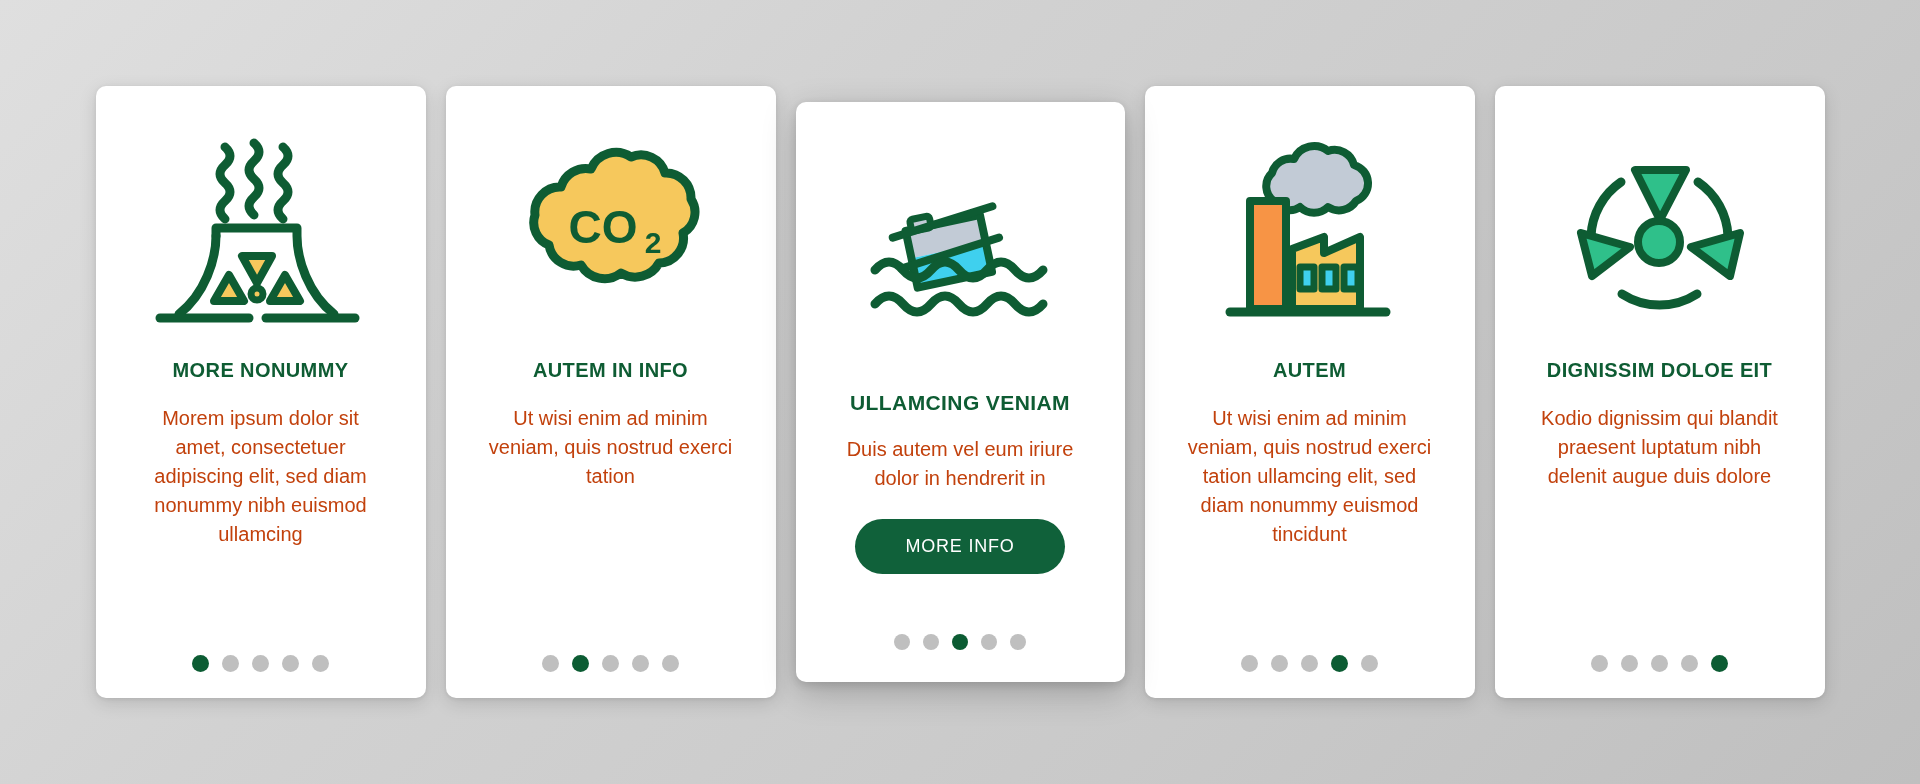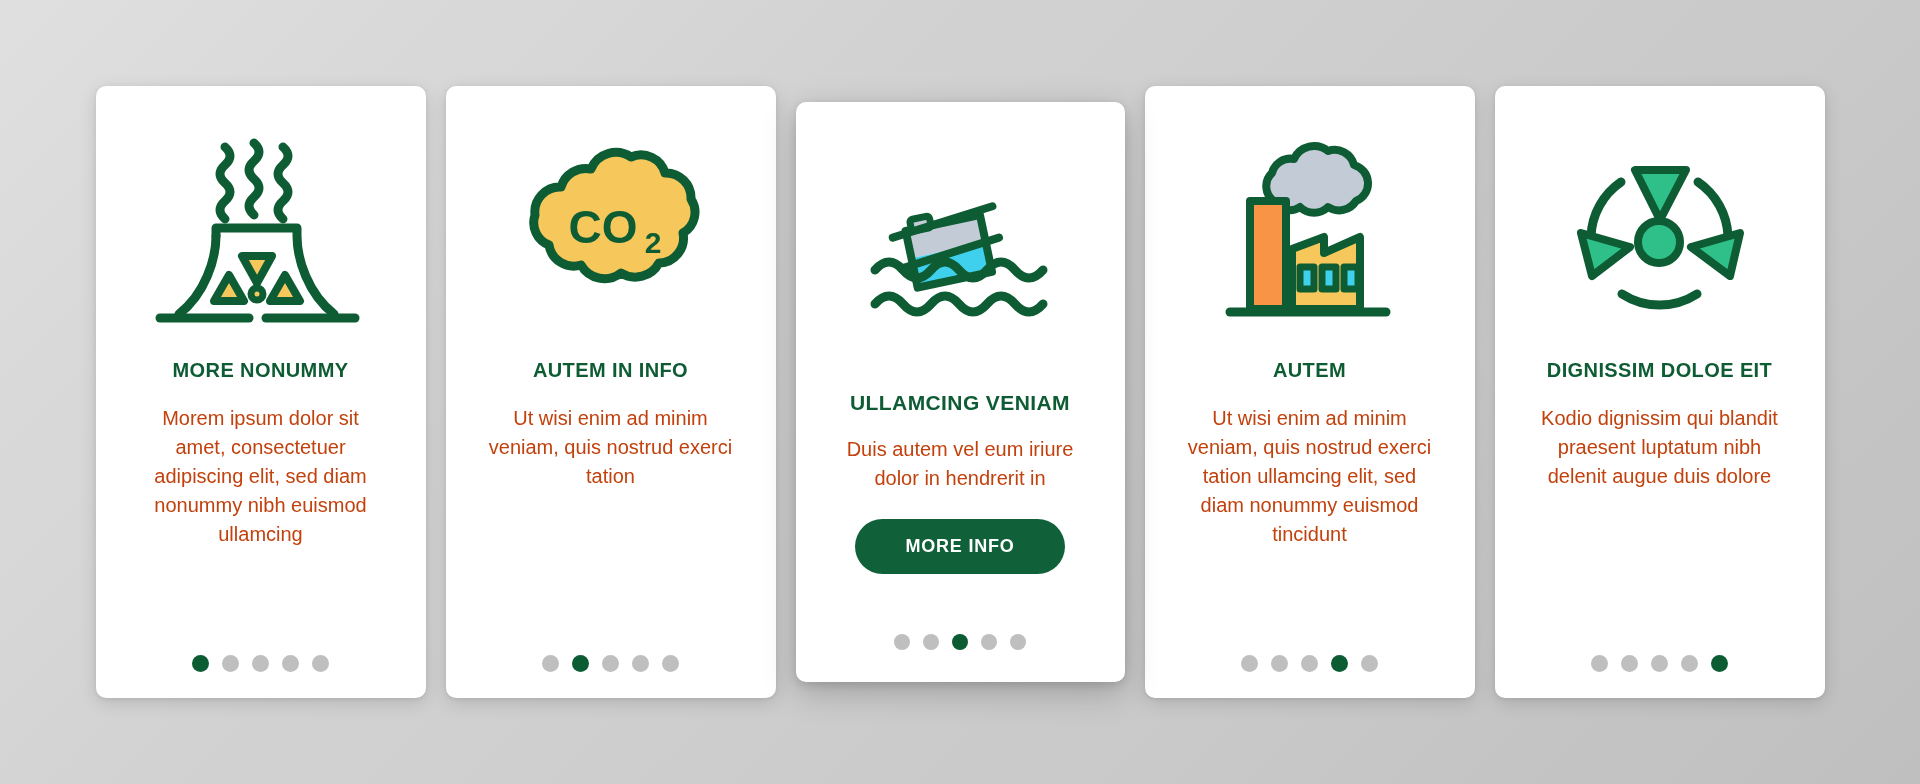--- a/index.html
+++ b/index.html
@@ -87,21 +87,21 @@
 
   .spacer { flex: 1 1 auto; }
 
   .more-btn {
     margin-top: 26px;
     background: #10613a;
     color: #ffffff;
     border: none;
     border-radius: 28px;
     font-family: "Liberation Sans", sans-serif;
-    font-weight: bold;
+    font-weight: normal;
     font-size: 18px;
     letter-spacing: 0.8px;
     padding: 17px 44px;
     cursor: pointer;
     min-width: 210px;
   }
 
   .dots {
     display: flex;
     gap: 13px;

